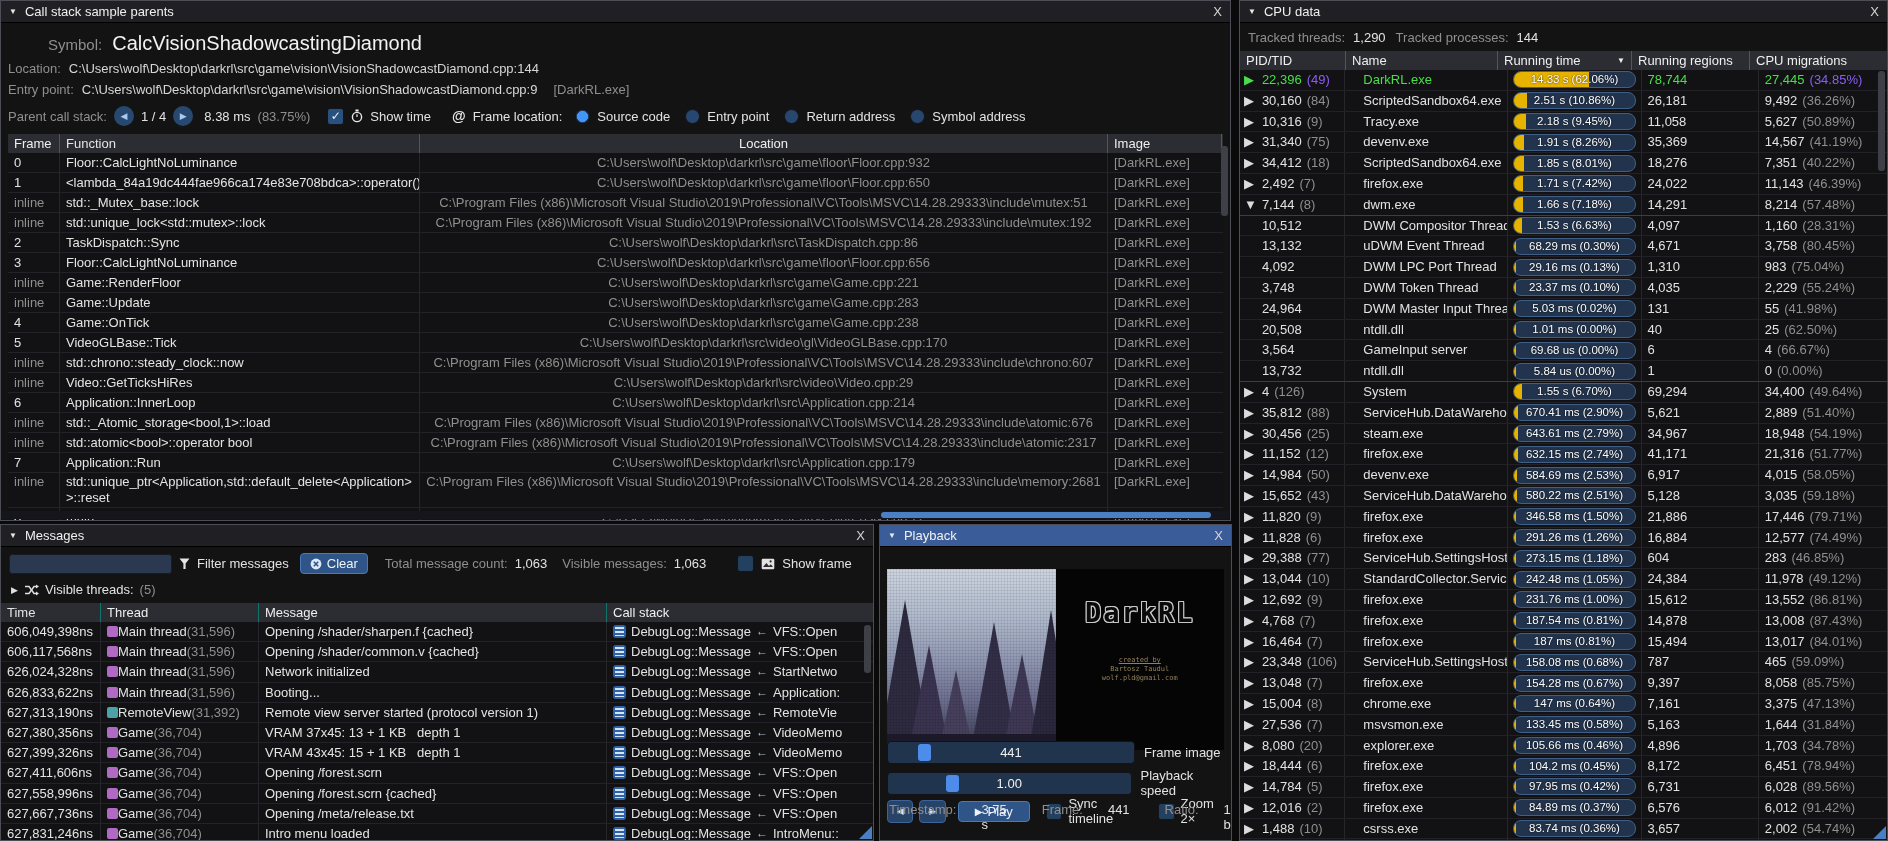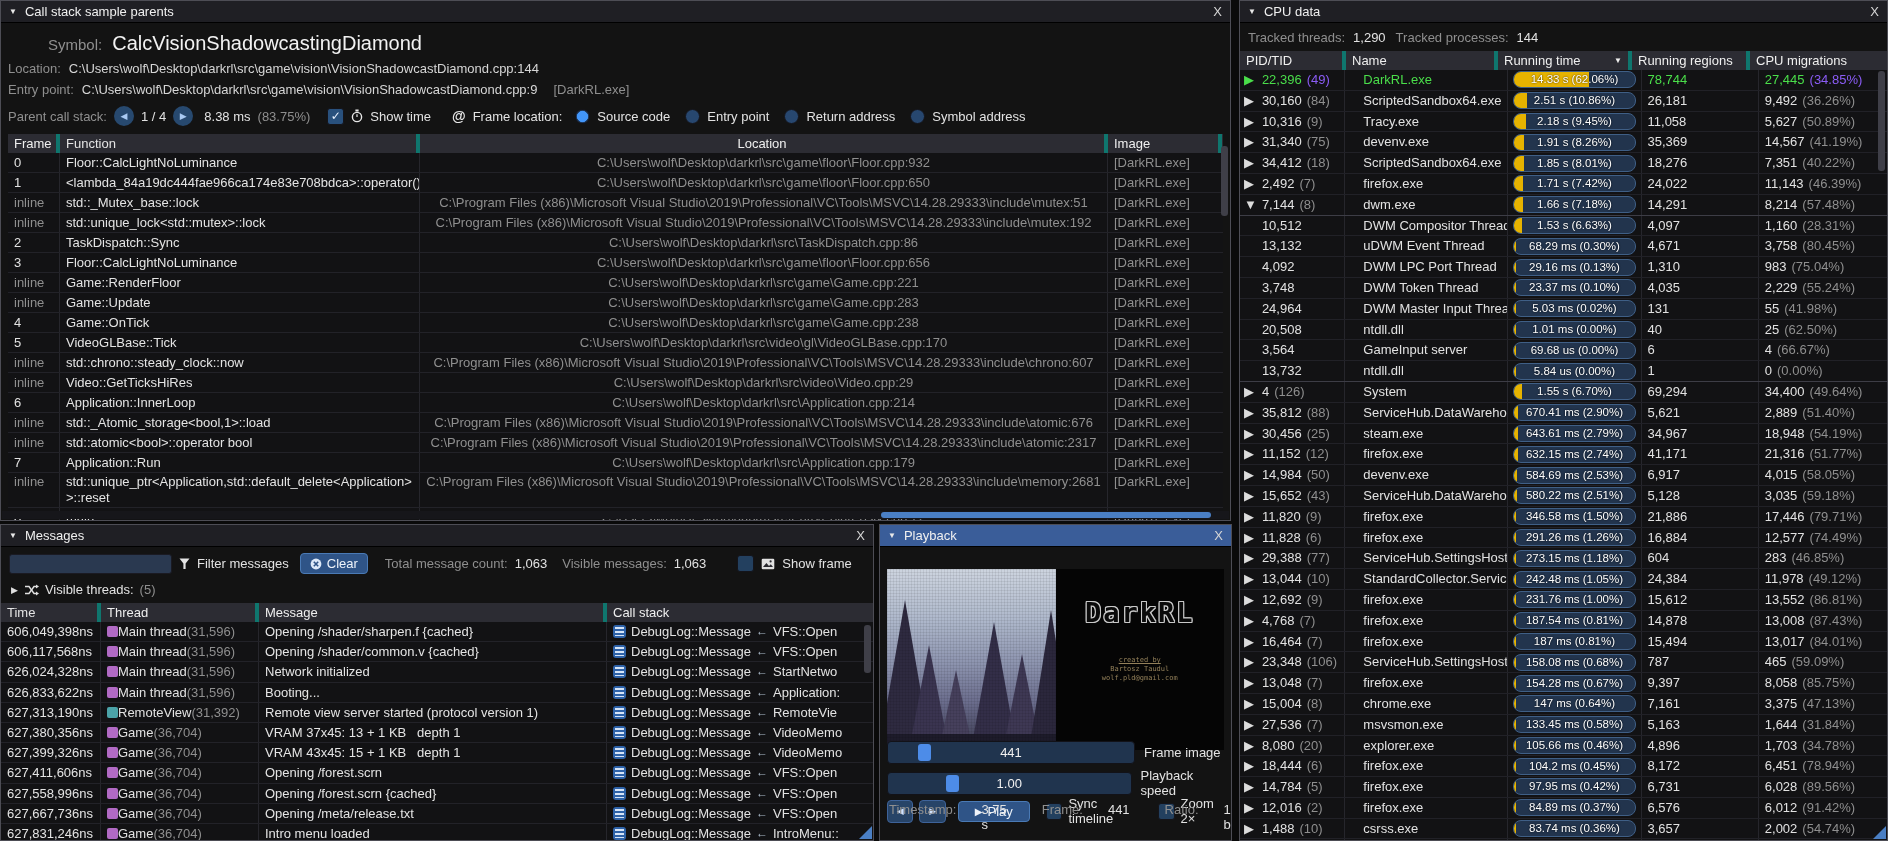--- a/index.html
+++ b/index.html
@@ -8,21 +8,21 @@
   .panel{position:absolute;background:#131313;border:1px solid #4d4d55;box-sizing:border-box;overflow:hidden;}
   .titlebar{height:21px;background:#1f1f24;display:flex;align-items:center;gap:8px;padding:0 8px;
             border-bottom:1px solid #000;color:#f0f0f0;}
   .titlebar.active{background:#3a5d99;}
   .collapse{font-size:8px;color:#e8e8e8;}
   .closebtn{margin-left:auto;color:#d6d6d6;font-size:13px;cursor:default;}
   .gray{color:#8f8f8f;}
   .row-flex{display:flex;align-items:center;}
   .cell{box-sizing:border-box;padding:0 6px;white-space:nowrap;overflow:hidden;border-right:1px solid #26262c;}
   .thead{background:#2c2c33;color:#efefef;}
-  .thead .cell{border-right:4px solid #0f766e;}
+  .thead .cell{border-right:1px solid #0f766e;}
   
   #cs-body{padding:5px 7px 0 7px;}
   .sym-line{margin-top:4px;display:flex;align-items:baseline;gap:10px;margin-left:40px;}
   .sym-label{font-size:15px;}
   .sym-value{font-size:20px;color:#f2f2f2;}
   .path-line{margin-top:6px;display:flex;gap:8px;font-size:13px;color:#d6d6d6;}
   #cs-toolbar{margin:9px 0 8px 0;display:flex;align-items:center;gap:7px;}
   .navbtn{width:20px;height:20px;border-radius:50%;background:#27496f;display:flex;align-items:center;justify-content:center;
           color:#a9c9f2;font-size:9px;}
   .checkbox{width:17px;height:17px;border-radius:3px;background:#29517d;border:1px solid #14141a;box-sizing:border-box;

